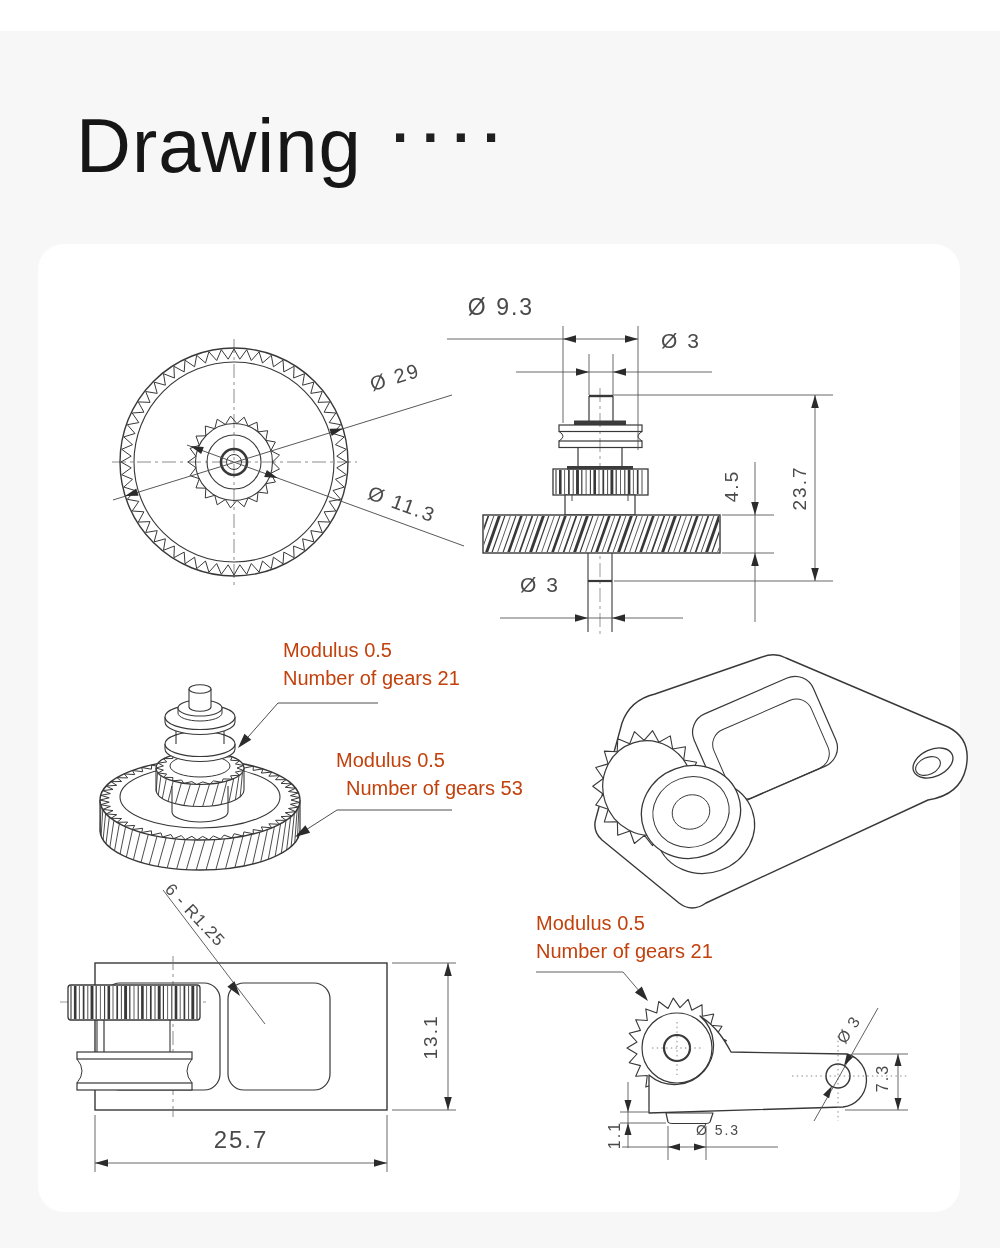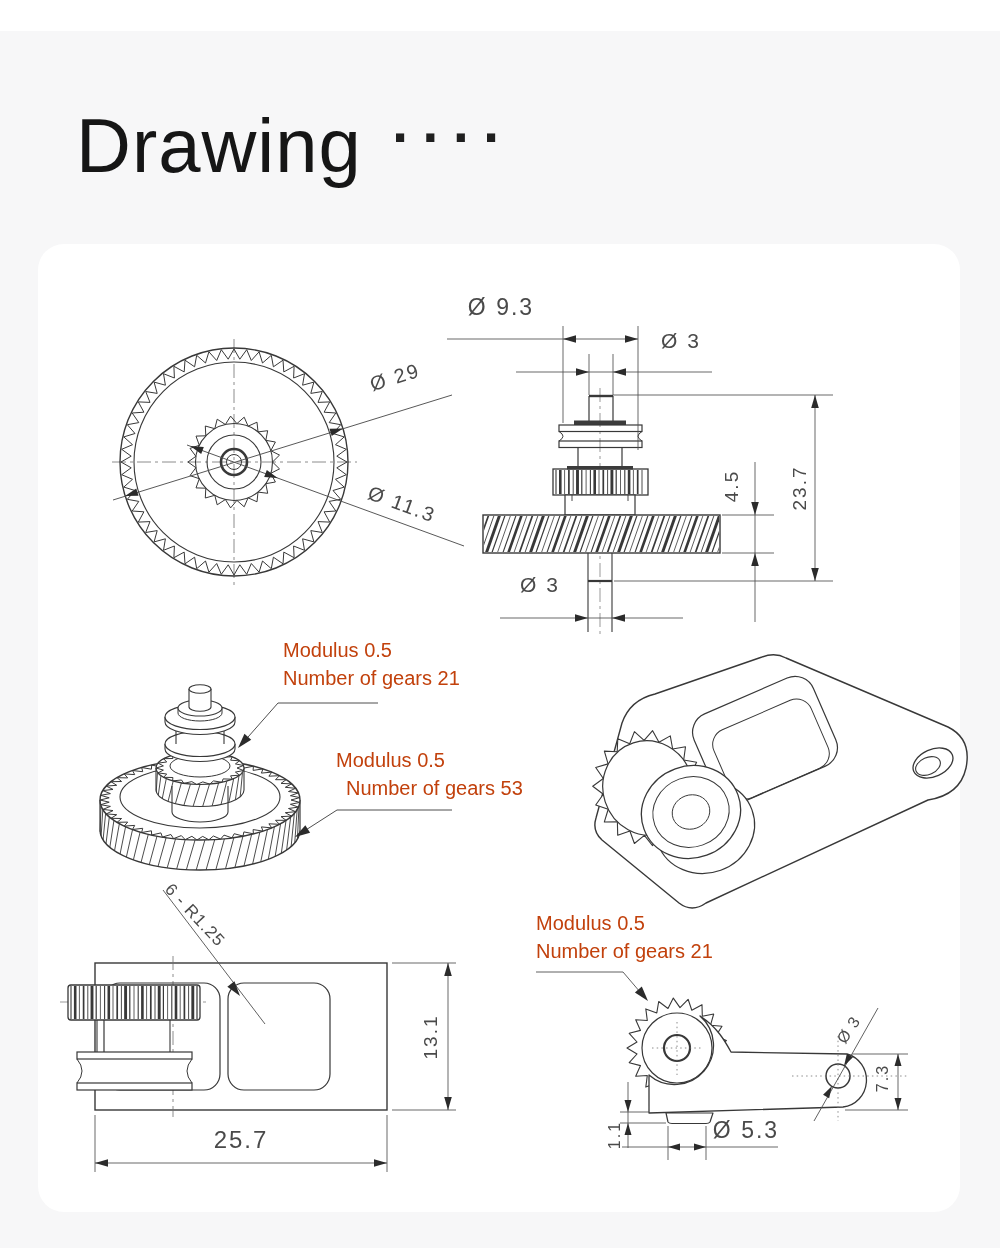--- a/index.html
+++ b/index.html
@@ -375,14 +375,14 @@
   <div class="lbl" style="left:536px;top:910px;">Modulus 0.5</div>
   <div class="lbl" style="left:536px;top:938px;">Number of gears 21</div>
 
   <div class="dim" style="left:195px;top:915px;font-size:17px;letter-spacing:1px;transform:translate(-50%,-50%) rotate(47deg);">6 - R1.25</div>
   <div class="dim" style="left:430px;top:1037px;font-size:19px;transform:translate(-50%,-50%) rotate(-90deg);">13.1</div>
   <div class="dim" style="left:241px;top:1140px;font-size:24px;">25.7</div>
 
   <div class="dim" style="left:849px;top:1030px;font-size:16px;letter-spacing:1px;transform:translate(-50%,-50%) rotate(-57deg);">Ø 3</div>
   <div class="dim" style="left:883px;top:1078px;font-size:16px;transform:translate(-50%,-50%) rotate(-90deg);">7.3</div>
   <div class="dim" style="left:615px;top:1135px;font-size:16px;transform:translate(-50%,-50%) rotate(-90deg);">1.1</div>
-  <div class="dim" style="left:746px;top:1130px;font-size:23px;">Ø 5.3</div>
+  <div class="dim" style="left:718px;top:1130px;font-size:14px;">Ø 5.3</div>
 </div>
 
 </body></html>

